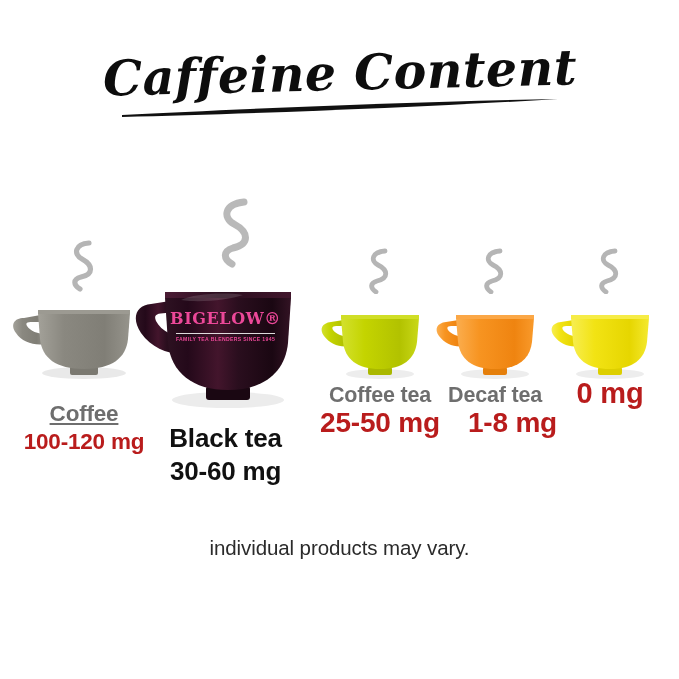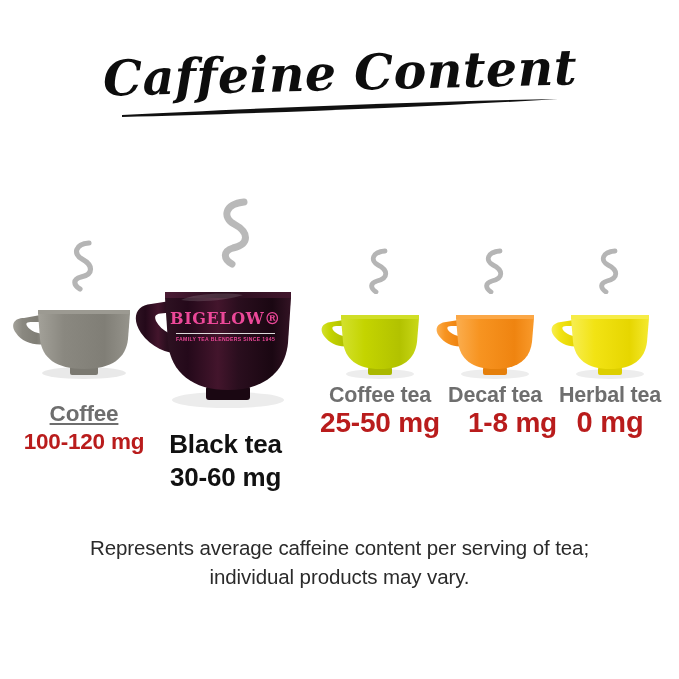--- a/index.html
+++ b/index.html
@@ -194,21 +194,21 @@
         <rect x="73" y="140" width="44" height="14" rx="3" fill="#1a0712"></rect>
         <path d="M42 46 L 152 46 C 156 46, 158 48, 158 52 L 155 97 C 152 127, 130 144, 95 144 C 60 144, 38 127, 35 97 L 32 52 C 32 48, 34 46, 38 46 Z" fill="url(#g-black)"></path>
         <path d="M32 46 L 158 46 L 158 52 L 32 52 Z" fill="url(#g-black-rim)"></path>
         <path d="M48 54 C 60 48, 90 46, 110 49 C 96 54, 66 57, 48 54 Z" fill="rgba(255,255,255,0.14)"></path>
       </svg>
       <div class="cup-logo" style="left:0; right:0; top:114px;">
         <span class="logo-main">BIGELOW®</span>
         <span class="logo-sub" style="display:inline-block;">FAMILY TEA BLENDERS SINCE 1945</span>
       </div>
     </div>
-    <div class="cup-name" style="font-size:26px; line-height:33px; margin-top:18px;">Black tea</div>
+    <div class="cup-name" style="font-size:26px; line-height:33px; margin-top:12px;">Black tea</div>
     <div class="cup-amount" style="font-size:26px; line-height:33px;">30-60 mg</div>
   </div>
 
   <div class="cup-item" id="item-green-tea" style="left:318px; top:52px; width:124px;">
     <div class="cup-stage" style="width:124px; height:132px;">
       <svg class="steam" style="top:0px;" width="30" height="46" viewBox="0 0 30 46">
         <path d="M20 3 C 7 4, 5 13, 13 17 C 23 22, 24 30, 12 33 C 5 35, 5 40, 11 44" stroke="#b5b5b5" stroke-width="4.8" fill="none" stroke-linecap="round"></path>
       </svg>
       <svg class="cup-graphic" width="124" height="92" viewBox="0 0 124 92">
         <defs>
@@ -269,22 +269,20 @@
             <stop offset="100%" stop-color="#f4e92f"></stop>
           </linearGradient>
         </defs>
         <ellipse cx="62" cy="86" rx="34" ry="5" fill="#ededed"></ellipse>
         <path d="M13 34 C 4 35, 1 41, 6 48 C 12 56, 22 60, 32 58 L 32 49 C 25 49, 18 46, 15 42 C 13 38, 16 38, 22 38 L 32 38 L 32 31 Z" fill="url(#g-yellow)"></path>
         <rect x="50" y="79" width="24" height="8" rx="2" fill="#ddcf00"></rect>
         <path d="M28 27 L 98 27 C 100 27, 101 28, 101 30 L 99 54 C 97 71, 85 81, 62 81 C 39 81, 27 71, 25 54 L 23 30 C 23 28, 24 27, 26 27 Z" fill="url(#g-yellow)"></path>
         <path d="M23 27 L 101 27 L 101 31 L 23 31 Z" fill="#f6ec46"></path>
       </svg>
     </div>
-    <div class="cup-name" style="font-size:21.5px; line-height:27px; margin-top:2px;">Herbal tea</div>
     <div class="cup-amount" style="font-size:29px; line-height:27px;">0 mg</div>
   </div>
 
 </div>
 
 <div id="caption">
-  <span class="cap-line">Represents average caffeine content per serving of tea;</span>
   <span class="cap-line">individual products may vary.</span>
 </div>
 
 </body></html>

